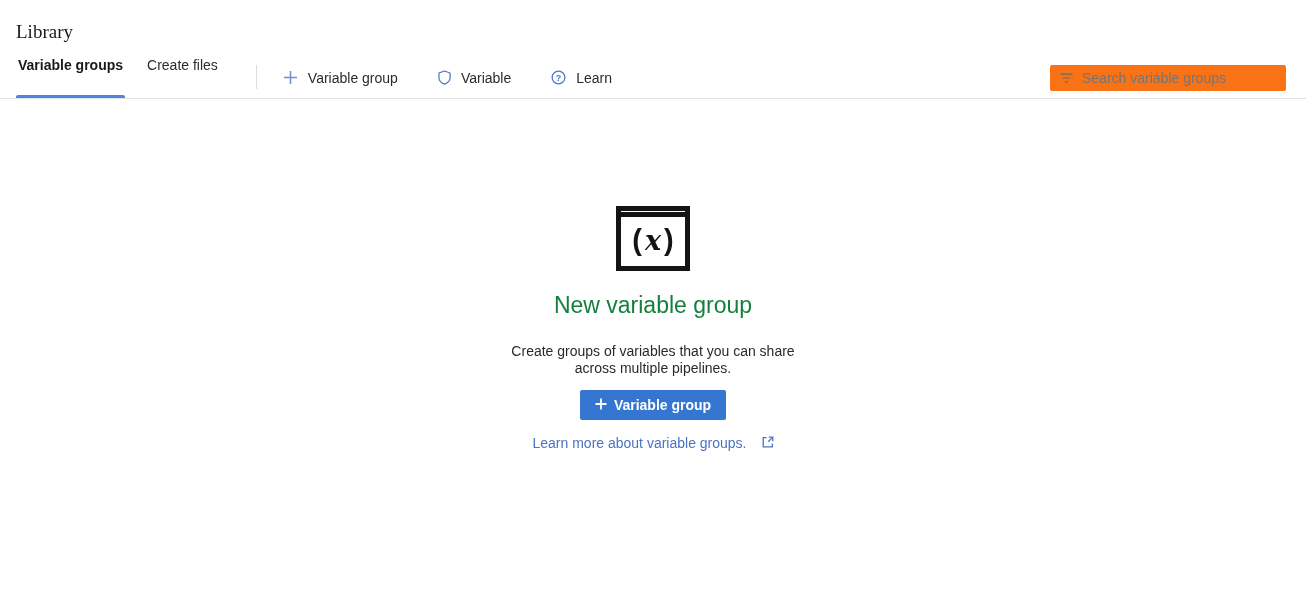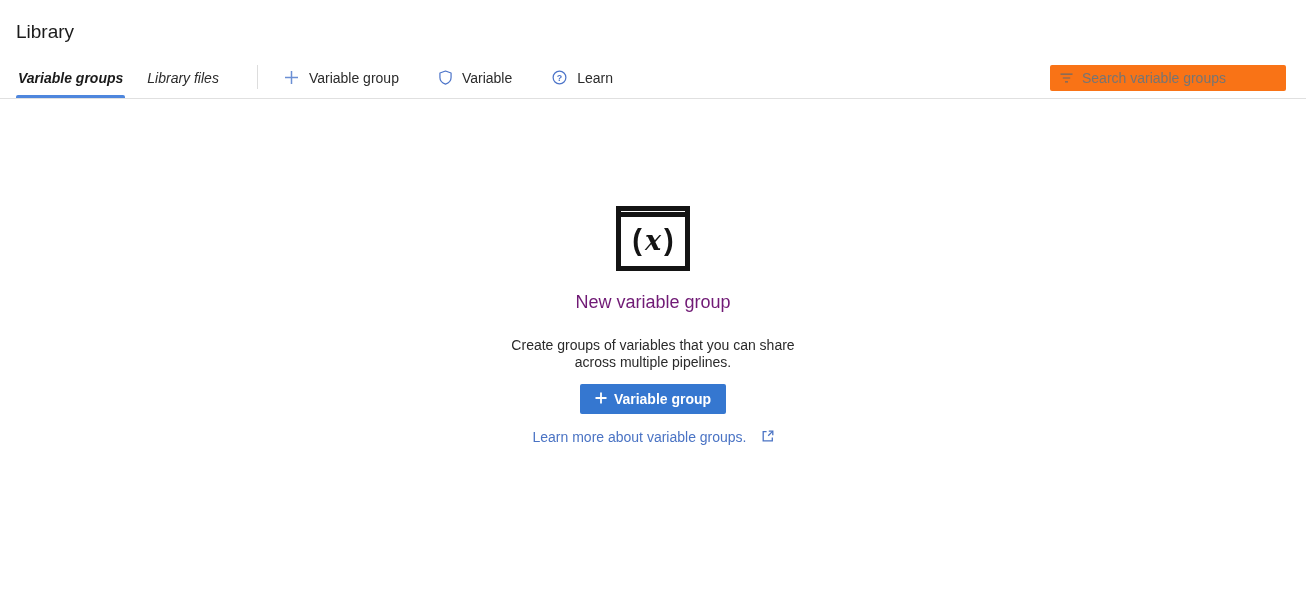--- a/index.html
+++ b/index.html
@@ -5,43 +5,41 @@
   * { box-sizing: border-box; margin: 0; padding: 0; }
   html, body { width: 1306px; height: 601px; }
   body {
     font-family: "Liberation Sans", sans-serif;
     background: #ffffff;
     color: #1f1f1f;
     overflow: hidden;
   }
 
   
-  .page-header { padding: 21px 16px 14px 16px; }
+  .page-header { padding: 21px 16px 14px 16px; font-family: Liberation Serif, serif; }
   .page-title { font-size: 19px; font-weight: 400; color: #1b1b1b; }
 
   
   .tabbar {
     display: flex;
     align-items: stretch;
     height: 42px;
     border-bottom: 1px solid #e0e0e0;
     padding: 0 20px 0 16px;
   }
   .tabs { display: flex; align-items: stretch; }
   .tab {
     position: relative;
     display: flex;
-    align-items: center;
     margin-right: 20px;
     padding: 0 2px;
     font-size: 14px;
     color: #2b2b2b;
     cursor: pointer;
     white-space: nowrap;
-    font-style: italic;
   }
   .tab.active { font-weight: 700; color: #1a1a1a; }
   .tab.active::after {
     content: "";
     position: absolute;
     left: 0; right: 0; bottom: 0;
     height: 3px;
     background: #4e86dd;
     border-radius: 2px 2px 0 0;
   }
@@ -122,23 +120,23 @@
   }
   .vg-x {
     font-family: "DejaVu Serif", serif;
     font-style: italic;
     font-weight: 600;
     font-size: 27px;
     margin: 0 3px;
   }
   .empty-title {
     margin-top: 21px;
-    font-size: 18px;
+    font-size: 23px;
     font-weight: 500;
-    color: #701a75;
+    color: #15803d;
   }
   .empty-desc {
     margin-top: 24px;
     max-width: 305px;
     font-size: 14px;
     line-height: 17px;
     text-align: center;
     color: #2a2a2a;
   }
   .primary-btn {
@@ -174,21 +172,21 @@
 <div class="page-header">
   <div class="page-title">Library</div>
 </div>
 
 <div class="tabbar">
   <div class="tabs">
     <div class="tab active">
       <span>Variable groups</span>
     </div>
     <div class="tab">
-      <span>Library files</span>
+      <span>Create files</span>
     </div>
   </div>
 
   <div class="vdivider"></div>
 
   <div class="toolbar">
     <div class="toolbar-btn">
       <span>
         <svg width="15" height="15" viewBox="0 0 15 15">
           <path d="M7.5 1v13M1 7.5h13" stroke="#6b8fd4" stroke-width="1.5" fill="none"></path>

